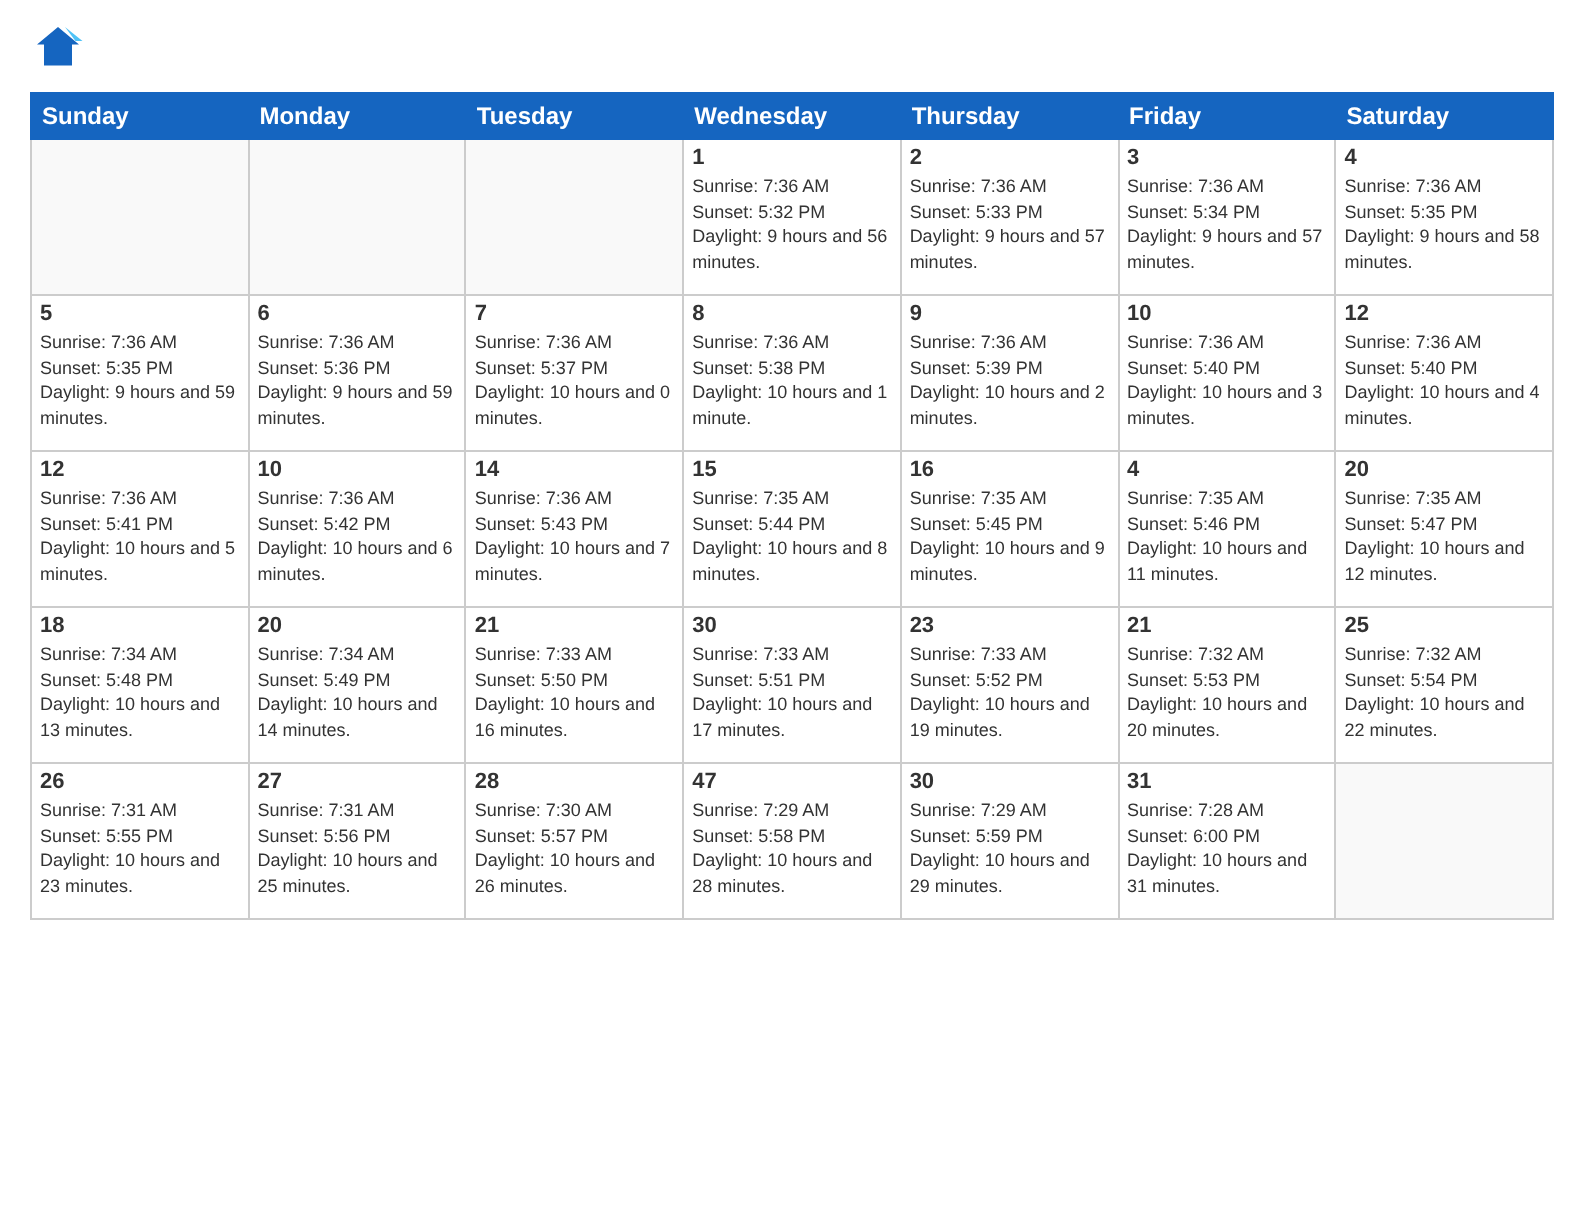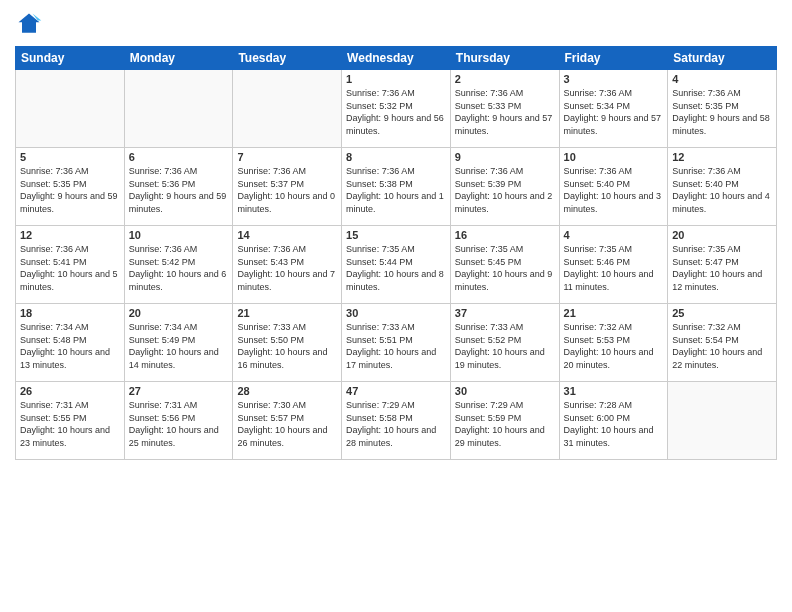--- a/index.html
+++ b/index.html
@@ -212,21 +212,21 @@
           </td>
           <td>
             <div class="day-num">21</div>
             <div class="cell-text">Sunrise: 7:33 AM<br>Sunset: 5:50 PM<br>Daylight: 10 hours and 16 minutes.</div>
           </td>
           <td>
             <div class="day-num">30</div>
             <div class="cell-text">Sunrise: 7:33 AM<br>Sunset: 5:51 PM<br>Daylight: 10 hours and 17 minutes.</div>
           </td>
           <td>
-            <div class="day-num">37</div>
+            <div class="day-num">23</div>
             <div class="cell-text">Sunrise: 7:33 AM<br>Sunset: 5:52 PM<br>Daylight: 10 hours and 19 minutes.</div>
           </td>
           <td>
             <div class="day-num">21</div>
             <div class="cell-text">Sunrise: 7:32 AM<br>Sunset: 5:53 PM<br>Daylight: 10 hours and 20 minutes.</div>
           </td>
           <td>
             <div class="day-num">25</div>
             <div class="cell-text">Sunrise: 7:32 AM<br>Sunset: 5:54 PM<br>Daylight: 10 hours and 22 minutes.</div>
           </td>

